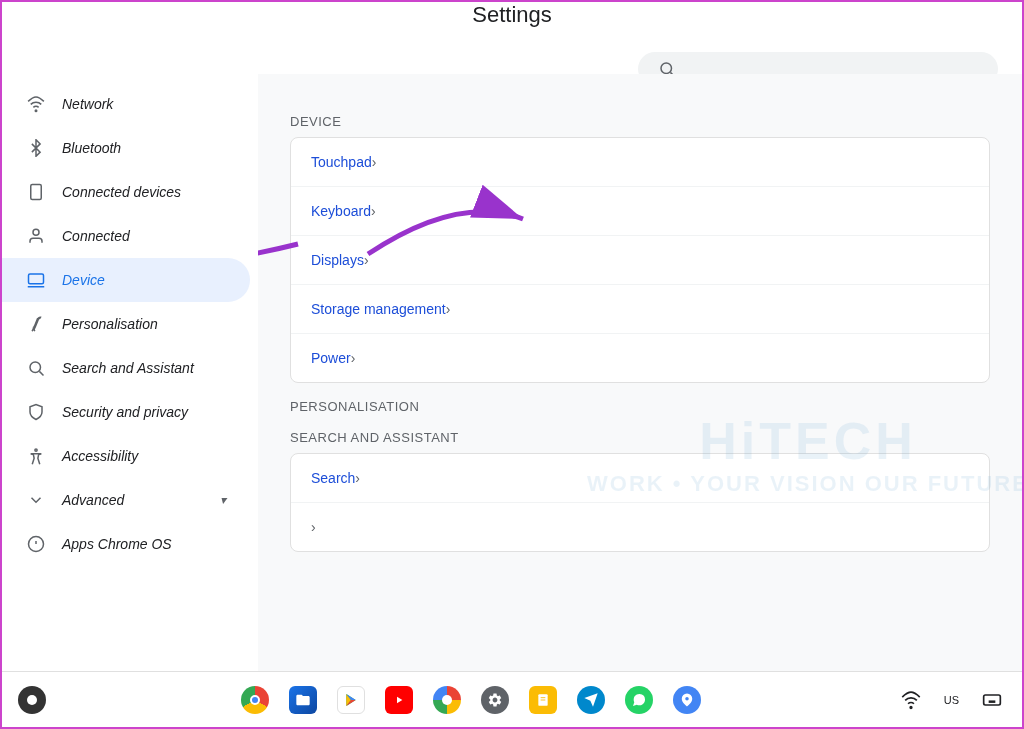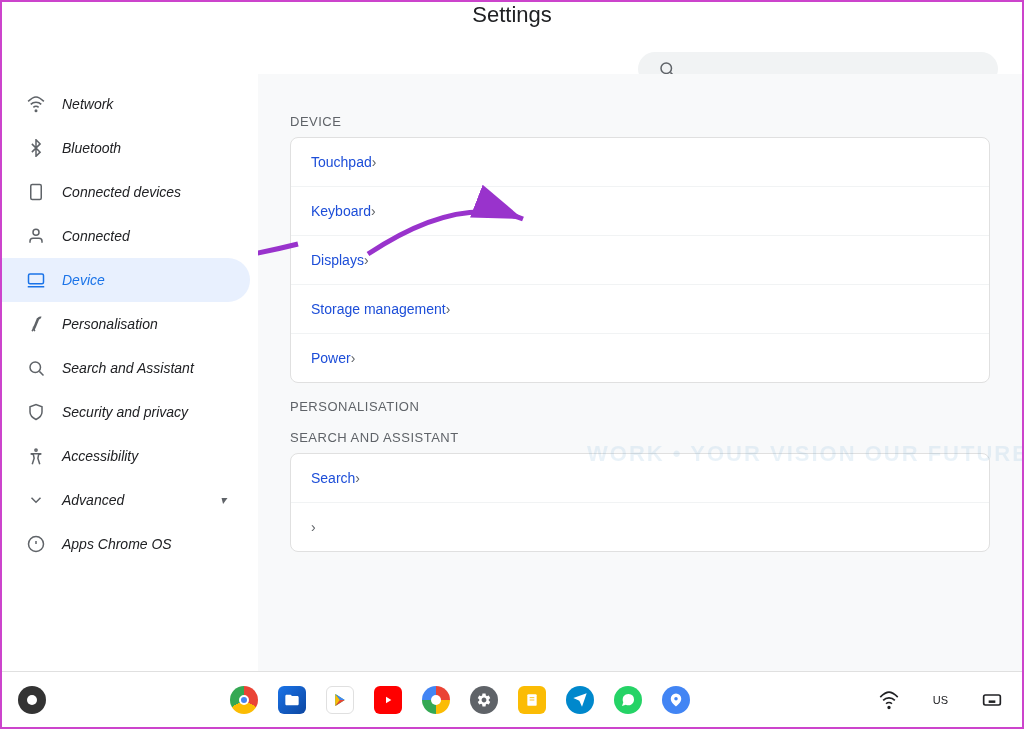--- a/index.html
+++ b/index.html
@@ -217,21 +217,21 @@
       font-weight: 700;
       color: #5599cc;
       letter-spacing: 2px;
     }
 
     
     .taskbar-right {
       margin-left: auto;
       display: flex;
       align-items: center;
-      gap: 16px;
+      gap: 5px;
     }
     .taskbar-left {
       margin-right: auto;
     }
     .taskbar-center {
       display: flex;
       align-items: center;
       gap: 4px;
     }
 
@@ -370,20 +370,21 @@
         </svg>
       </span>
       <span class="sidebar-label">Apps Chrome OS</span>
     </div>
 
   </nav>
 
   <main class="main" style="position:relative;">
 
     <div class="watermark">
+      <div class="watermark-top">HiTECH</div>
       <div class="watermark-bottom">WORK • YOUR VISION OUR FUTURE</div>
     </div>
 
     <svg style="position:absolute;top:100px;left:80px;pointer-events:none;z-index:20;" width="200" height="100">
       <defs>
         <marker id="arrowhead1" markerWidth="10" markerHeight="7" refX="10" refY="3.5" orient="auto">
           <polygon points="0 0, 10 3.5, 0 7" fill="#9933cc"></polygon>
         </marker>
       </defs>
       <path d="M30,80 Q120,20 185,45" stroke="#9933cc" stroke-width="5" fill="none" marker-end="url(#arrowhead1)"></path>

